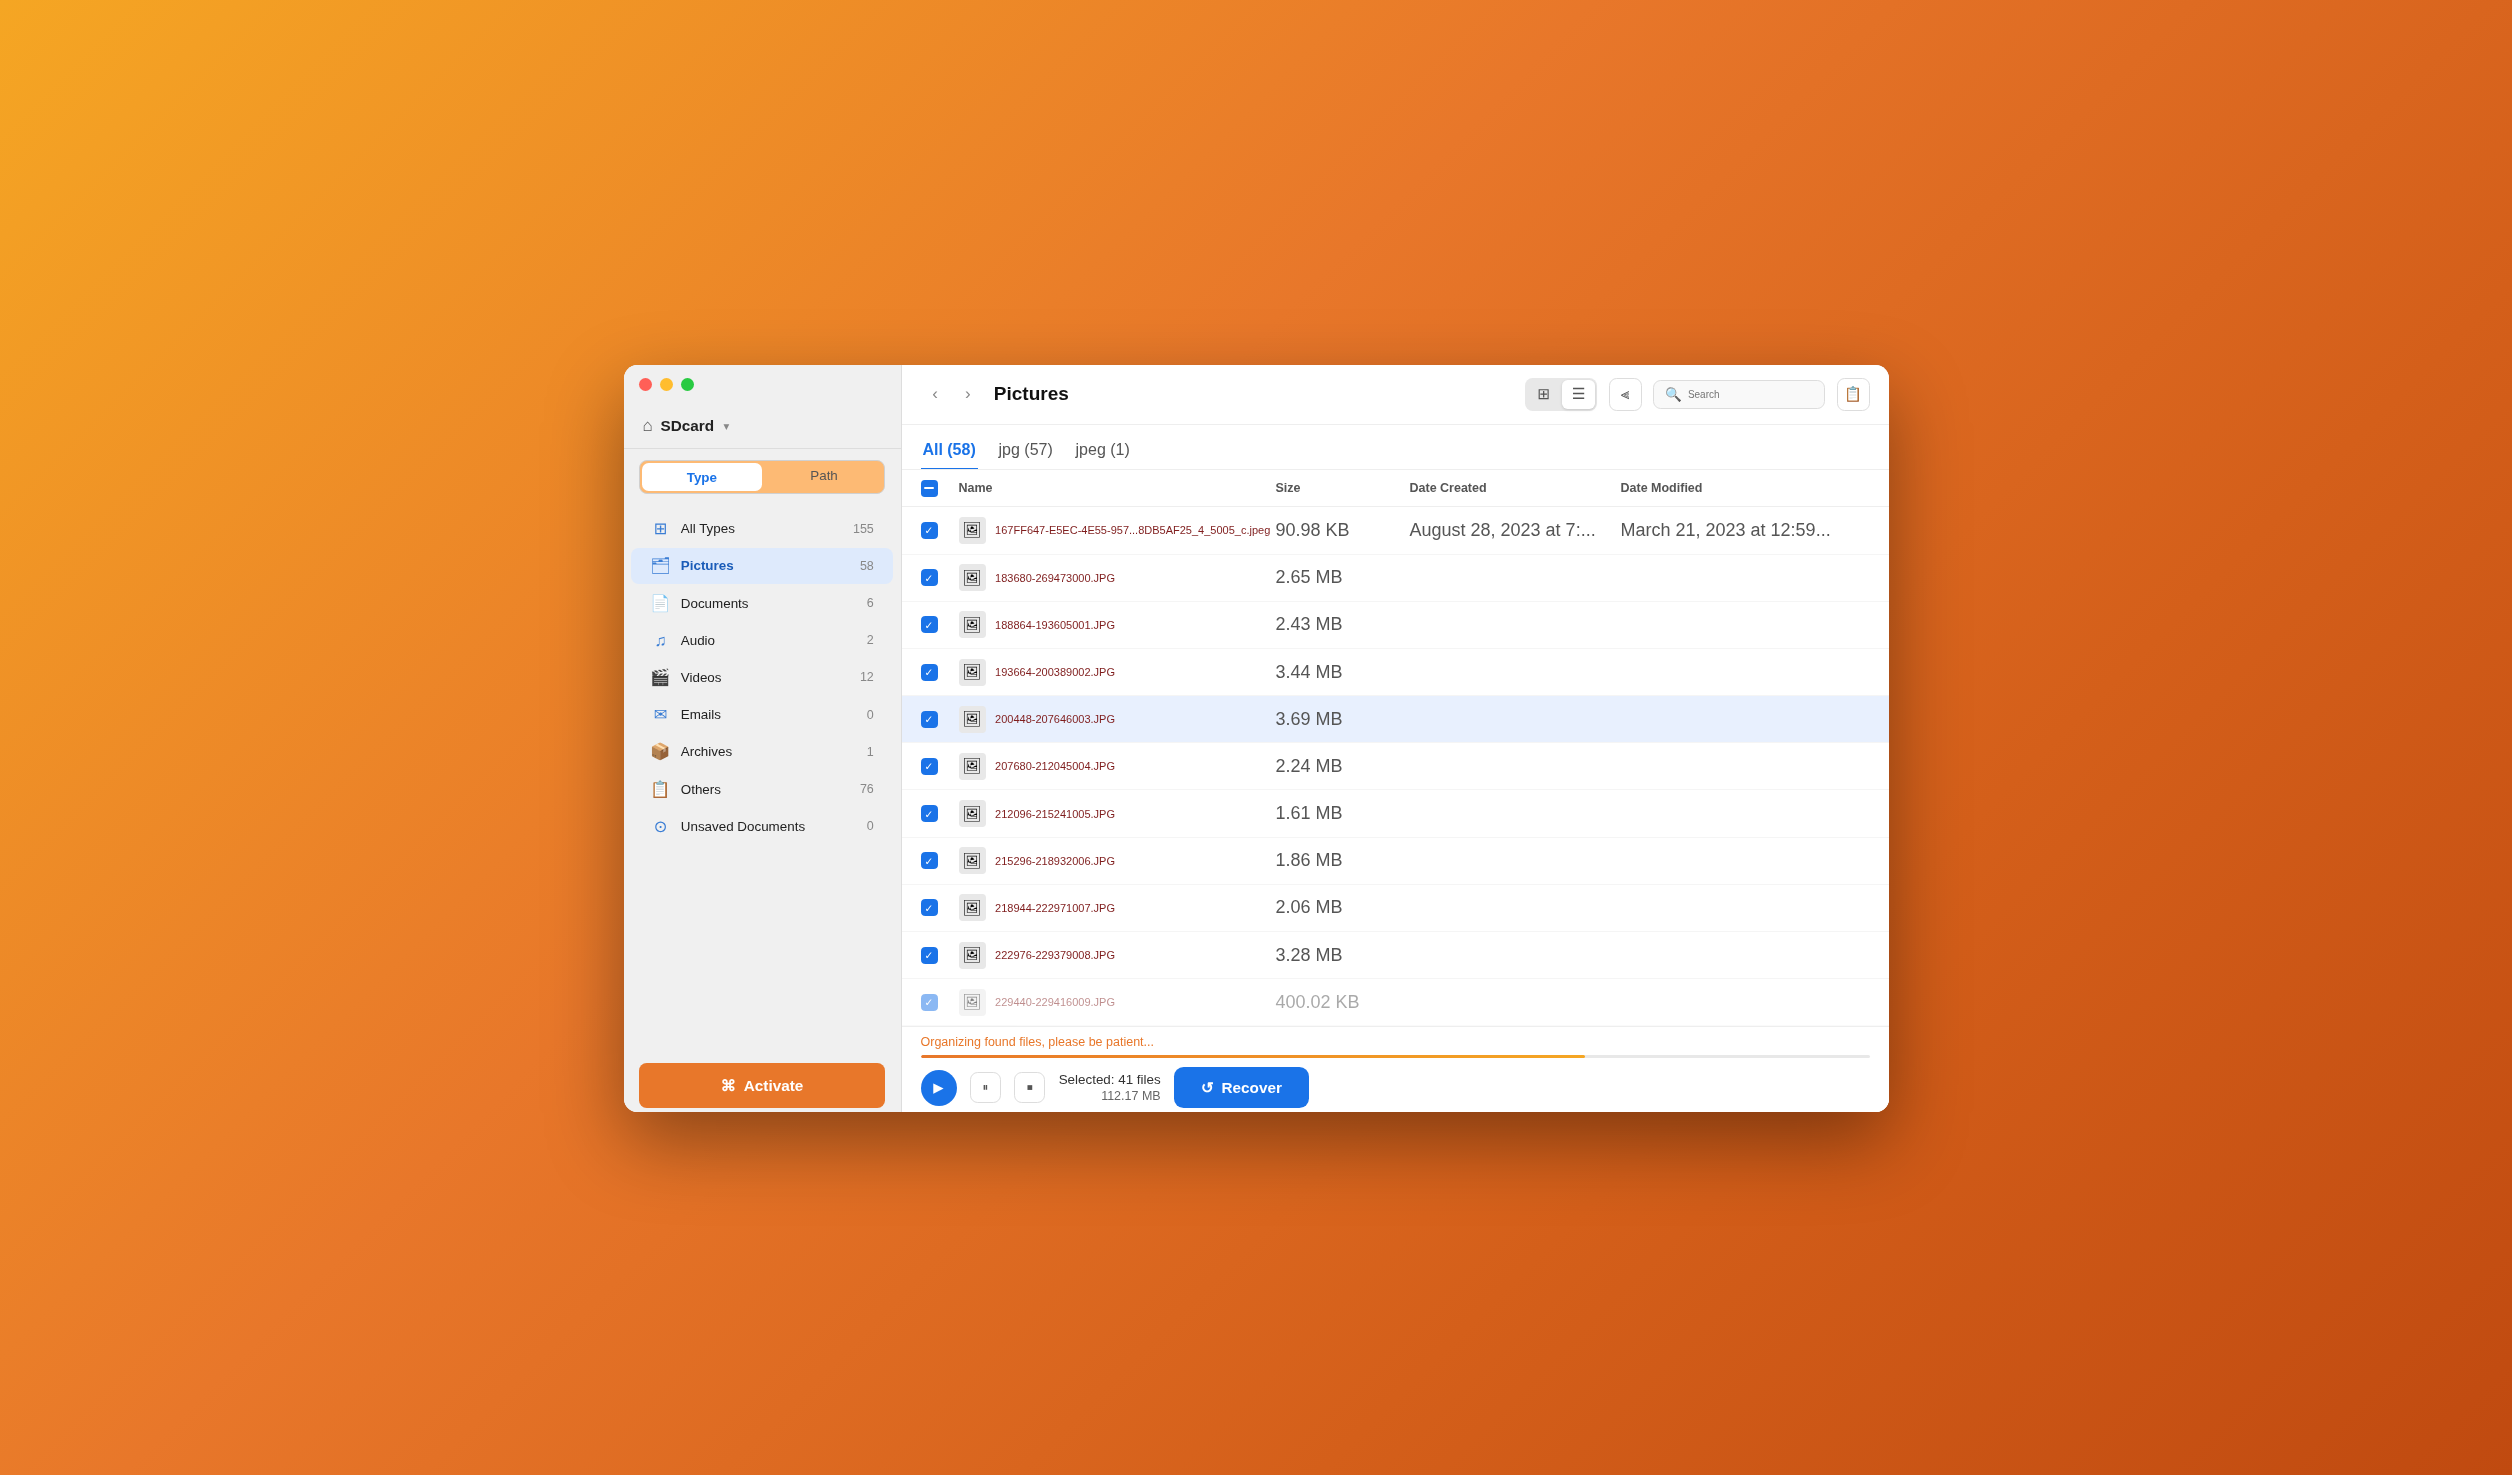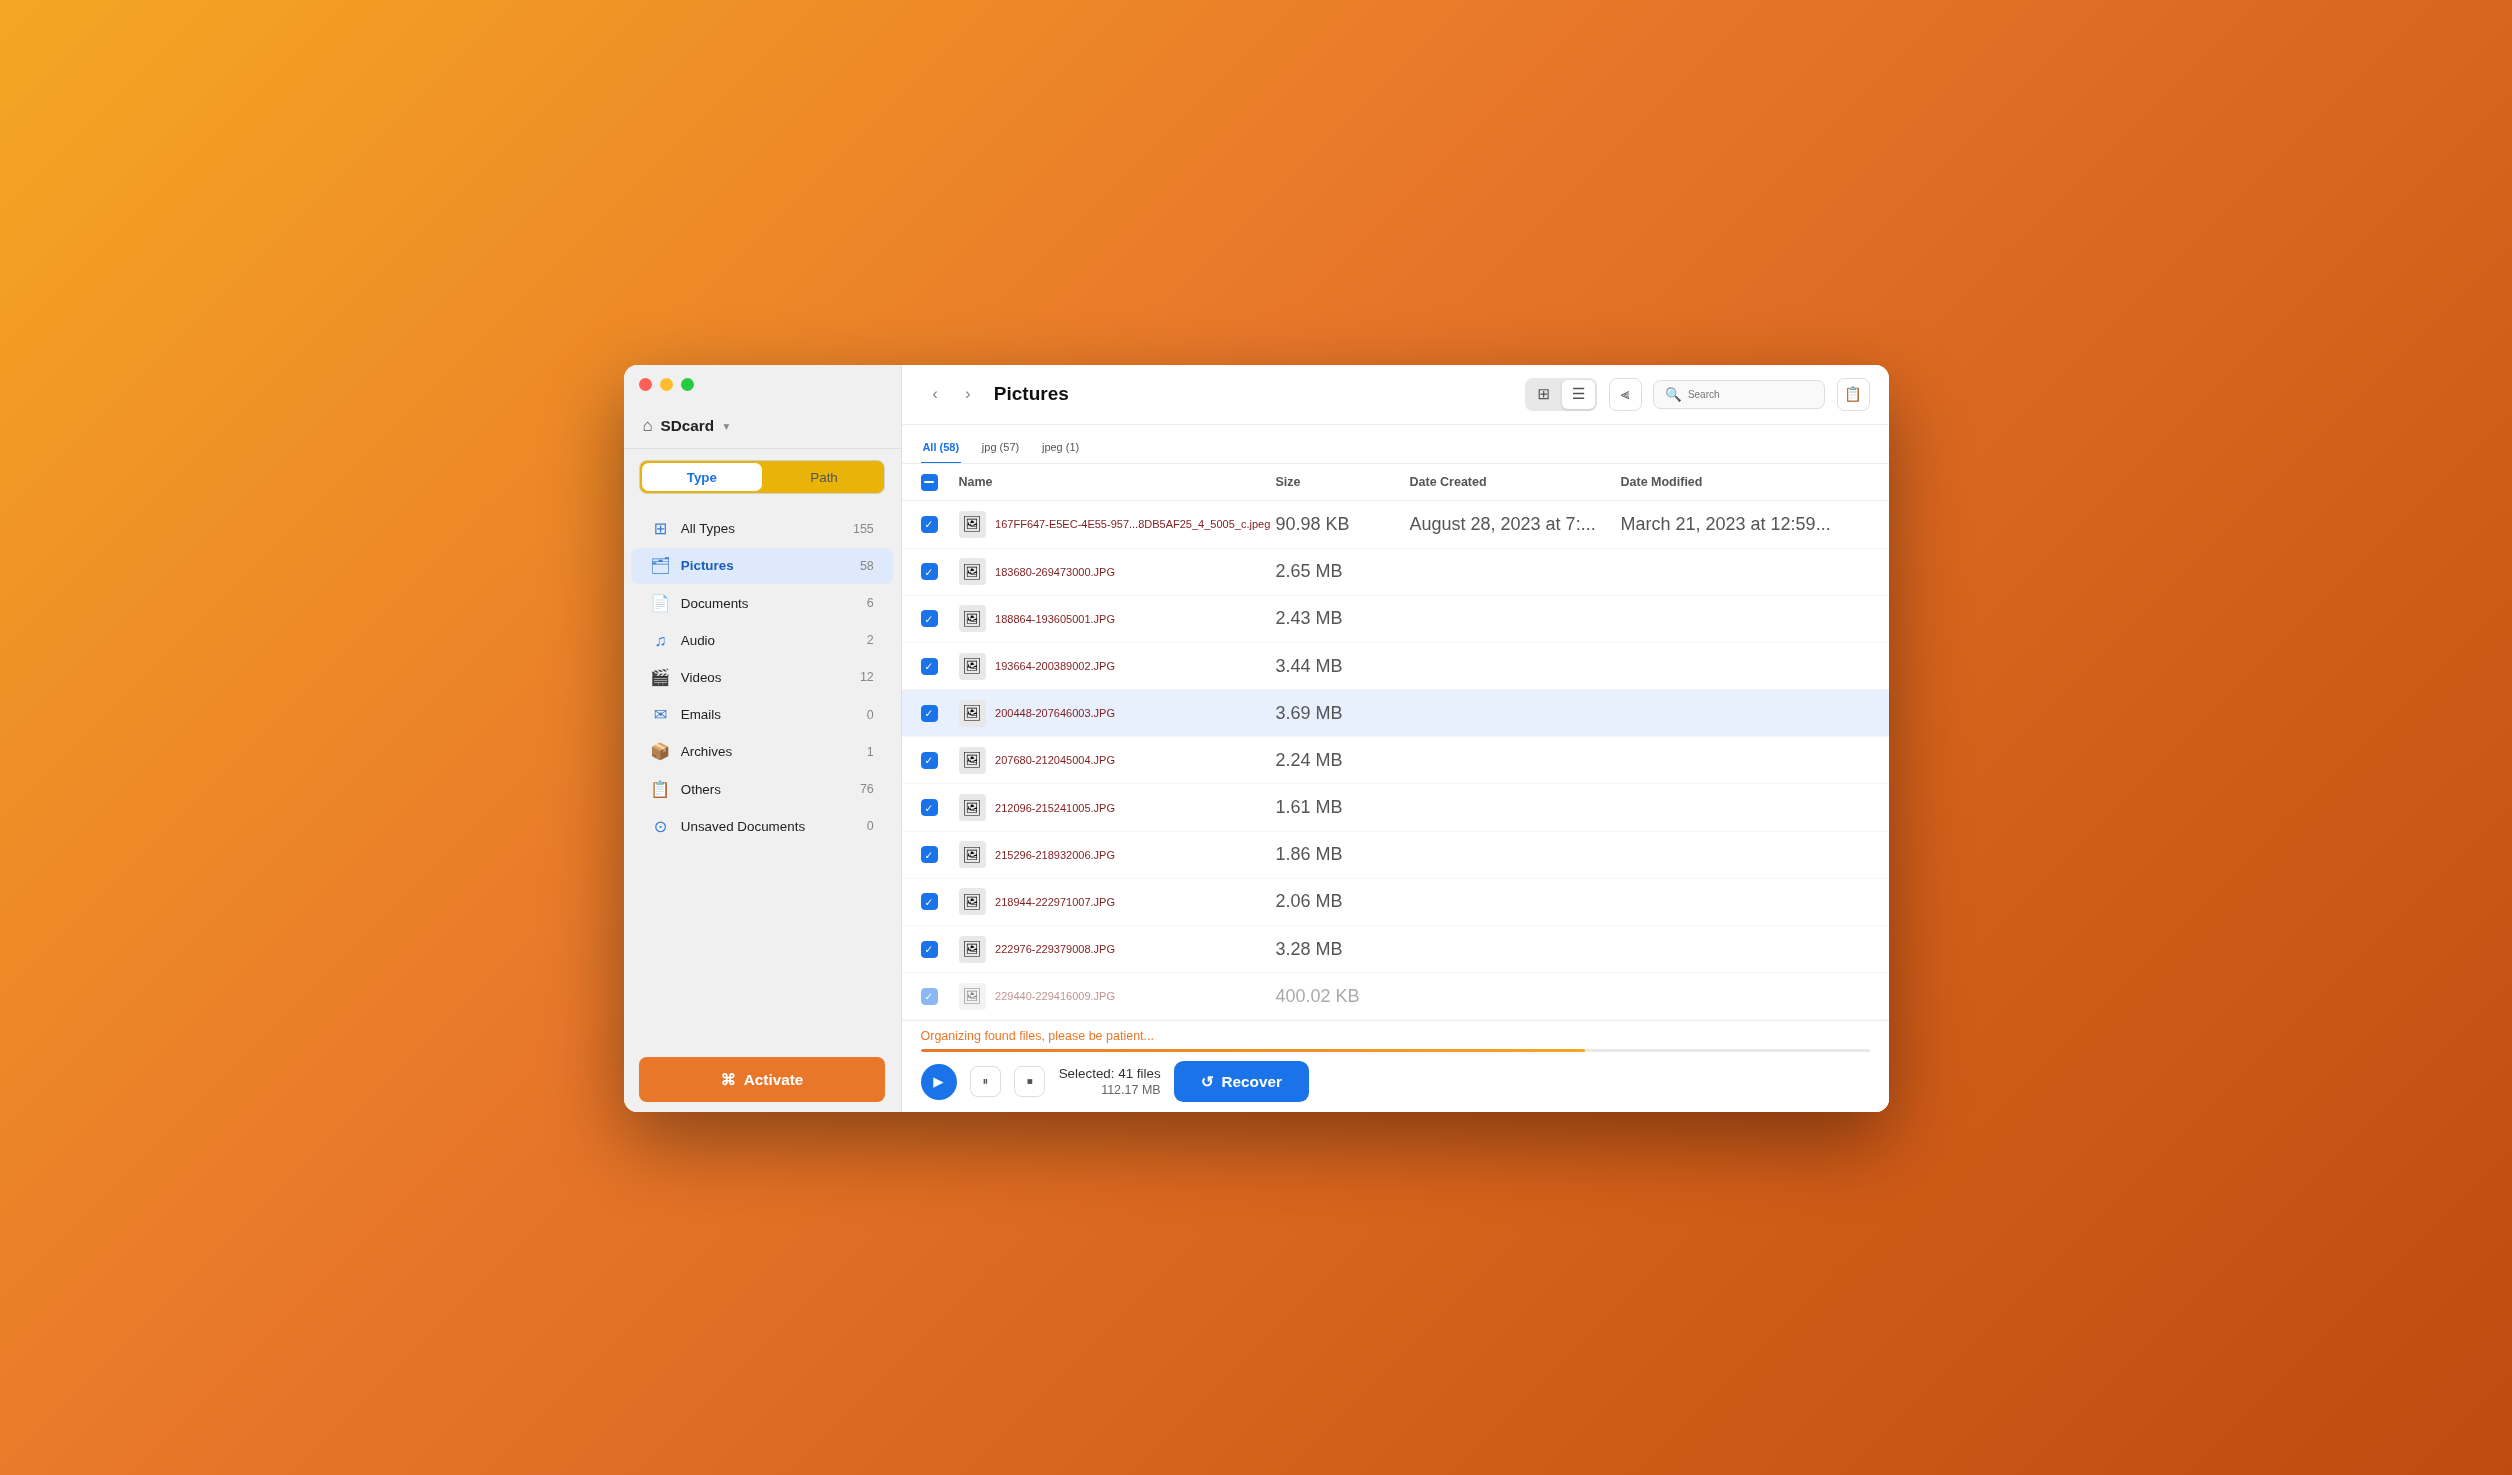--- a/index.html
+++ b/index.html
@@ -44,22 +44,21 @@
       font-weight: 600;
       color: #222;
     }
     .chevron { font-size: 11.5px; color: #888; margin-left: 1.9px; }
     .sidebar-tabs {
       display: flex;
       margin: 11.5px 15.3px;
       border: 1px solid #d0d0d0;
       border-radius: 8px;
       overflow: hidden;
-      background: #eab308;
-      align-items: center;
+      background: #fdba74;
     }
     .sidebar-tab {
       flex: 1;
       text-align: center;
       padding: 6.7px 0;
       font-size: 13.4px;
       font-weight: 500;
       cursor: pointer;
       color: #555;
     }
@@ -190,21 +189,21 @@
     }
     
     .filter-tabs {
       display: flex;
       padding: 9.6px 19px 0;
       gap: 19px;
       border-bottom: 1px solid #eee;
     }
     .filter-tab {
       padding: 5.7px 1.9px 9.6px;
-      font-size: 11px;
+      font-size: 16px;
       color: #555;
       cursor: pointer;
       border-bottom: 1.9px solid transparent;
     }
     .filter-tab.active {
       color: #1a73e8;
       border-bottom: 1.9px solid #1a73e8;
       font-weight: 600;
     }
     

